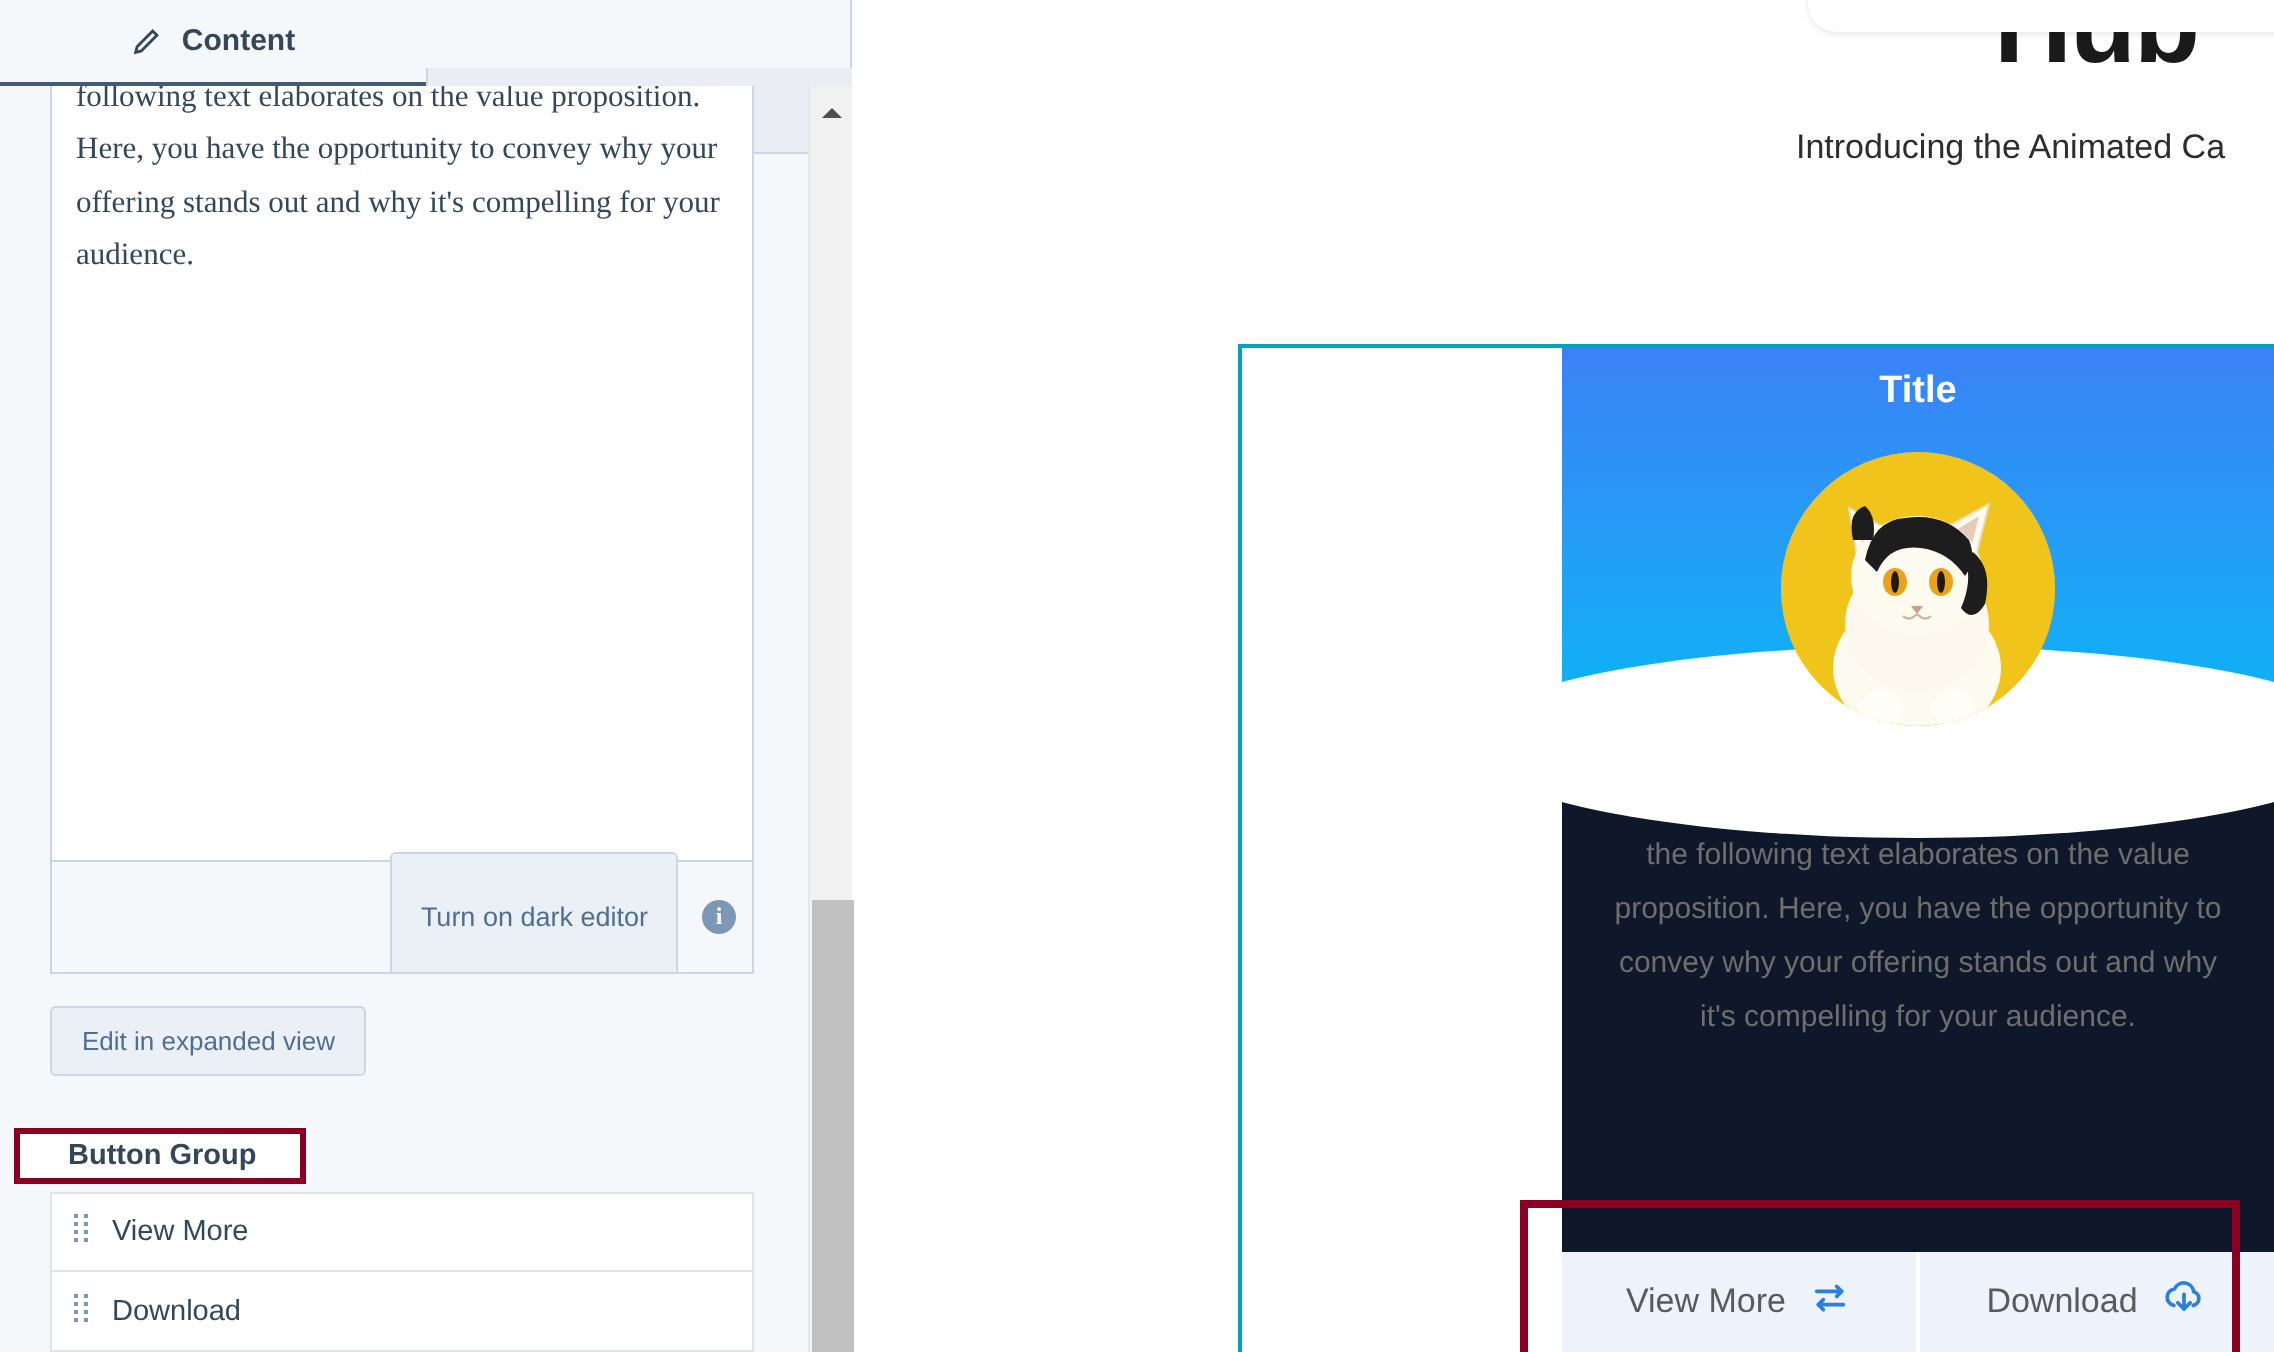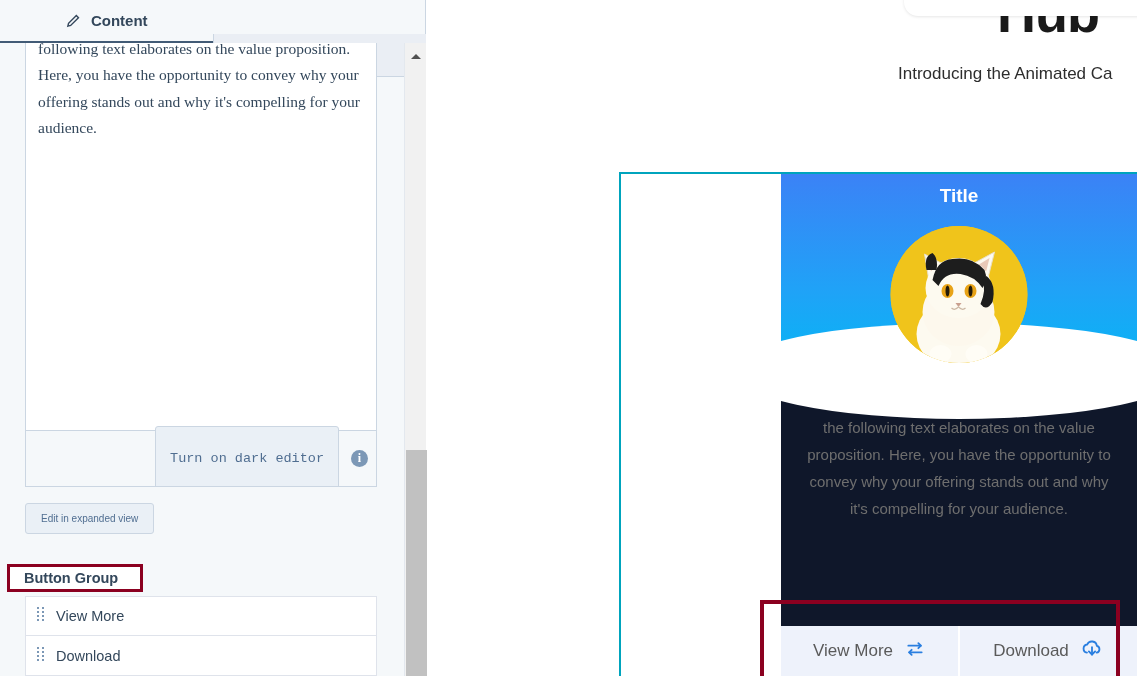--- a/index.html
+++ b/index.html
@@ -76,48 +76,48 @@
     gap: 12px;
   }
   .btn-light {
     background: #eaf0f6;
     border: 1px solid #cbd6e2;
     border-radius: 3px;
     color: #506e91;
     font-size: 13.5px;
     padding: 24px 14px;
     cursor: pointer;
-    font-family: Liberation Mono, monospace;
+    font-family: Liberation Sans, sans-serif;
   }
   .info-icon {
     width: 17px; height: 17px; border-radius: 50%;
     background: #7c98b6; color: #fff;
     font-size: 12px; font-weight: bold;
     display: flex; align-items: center; justify-content: center;
     font-family: "Liberation Serif", serif;
     cursor: pointer;
     flex: none;
   }
   .expanded-btn {
     position: absolute; left: 25px; top: 503px;
     background: #eaf0f6;
     border: 1px solid #cbd6e2;
     border-radius: 3px;
     color: #506e91;
-    font-size: 10px;
+    font-size: 13px;
     padding: 9px 15px;
     cursor: pointer;
   }
 
   
   .bg-label-wrap {
     position: absolute; left: 7px; top: 564px;
     border: 3px solid #8b0020;
     background: #ffffff;
-    padding: 3px 22px 3px 14px;
+    padding: 3px 22px 3px 24px;
     z-index: 5;
   }
   .bg-label {
     font-size: 14.5px; font-weight: bold; color: #33475b;
     white-space: nowrap;
   }
   .bg-list {
     position: absolute; left: 25px; top: 596px;
     width: 352px;
     background: #fff;

